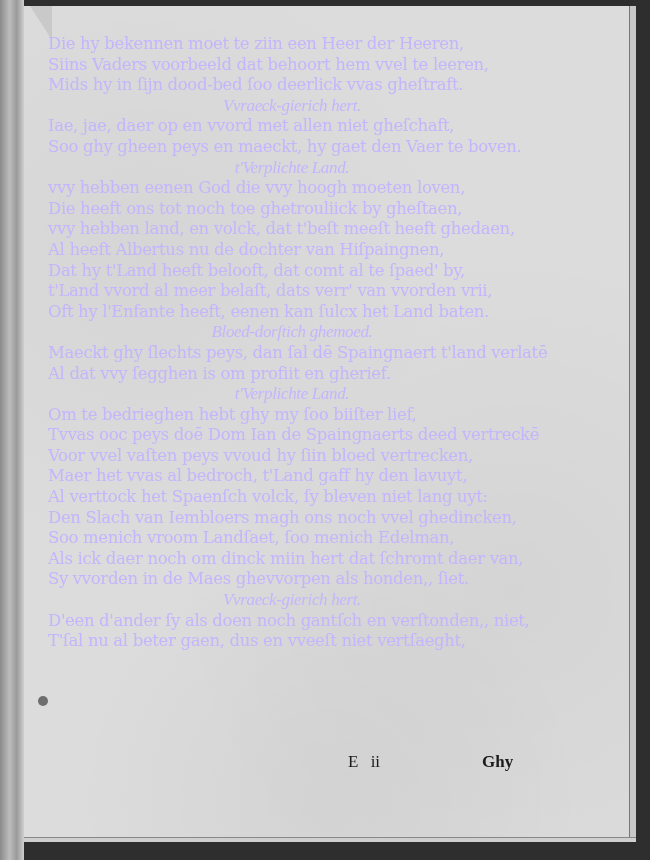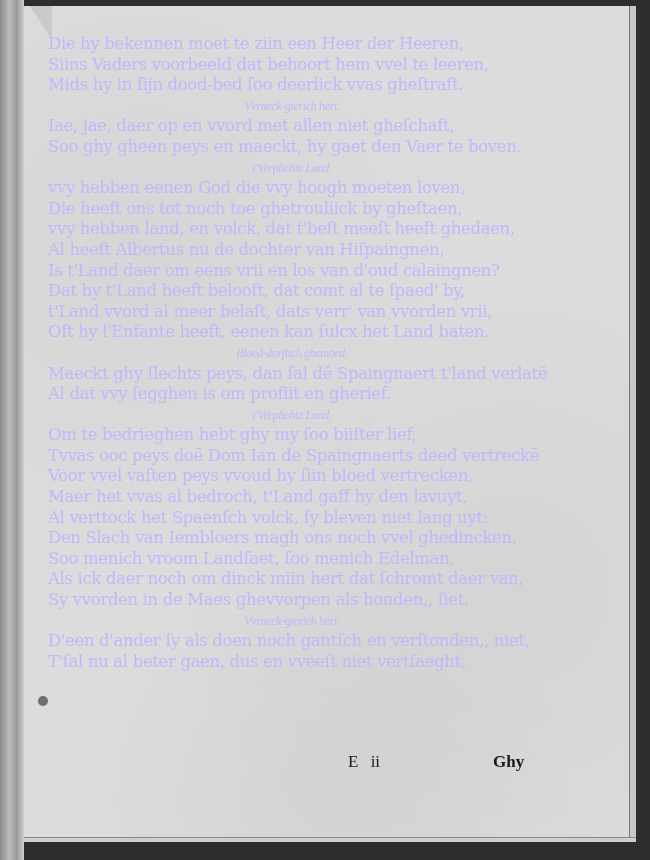--- a/index.html
+++ b/index.html
@@ -78,21 +78,21 @@
       line-height: 20.6px;
       letter-spacing: -0.35px;
     }
     .line {
       white-space: nowrap;
       height: 20.6px;
     }
     .speaker {
       font-family: "Liberation Serif", "DejaVu Serif", serif;
       font-style: italic;
-      font-size: 12px;
+      font-size: 17px;
       text-align: center;
       padding-right: 12px;
     }
     .footer {
       position: absolute;
       top: 752px;
       left: 48px;
       width: 500px;
       color: #1b1b1b;
       font-family: "Liberation Serif", "DejaVu Serif", serif;
@@ -100,21 +100,21 @@
       height: 22px;
     }
     .signature {
       position: absolute;
       left: 300px;
       top: 0;
       word-spacing: 8px;
     }
     .catchword {
       position: absolute;
-      left: 445px;
+      left: 434px;
       top: 0;
       font-weight: bold;
     }
   </style>
 </head>
 <body>
 
 <div class="scan-frame"></div>
 <div class="left-binding"></div>
 
@@ -130,21 +130,20 @@
     <div class="line">Siins Vaders voorbeeld dat behoort hem vvel te leeren,</div>
     <div class="line">Mids hy in ſijn dood-bed ſoo deerlick vvas gheſtraft.</div>
     <div class="line speaker">Vvraeck-gierich hert.</div>
     <div class="line">Iae, jae, daer op en vvord met allen niet gheſchaft,</div>
     <div class="line">Soo ghy gheen peys en maeckt, hy gaet den Vaer te boven.</div>
     <div class="line speaker">t'Verplichte Land.</div>
     <div class="line">vvy hebben eenen God die vvy hoogh moeten loven,</div>
     <div class="line">Die heeft ons tot noch toe ghetrouliick by gheſtaen,</div>
     <div class="line">vvy hebben land, en volck, dat t'beſt meeſt heeft ghedaen,</div>
     <div class="line">Al heeft Albertus nu de dochter van Hiſpaingnen,</div>
-    <div class="line">Is t'Land daer om eens vrii en los van d'oud calaingnen?</div>
     <div class="line">Dat hy t'Land heeft belooft, dat comt al te ſpaed' by,</div>
     <div class="line">t'Land vvord al meer belaſt, dats verr' van vvorden vrii,</div>
     <div class="line">Oft hy l'Enfante heeft, eenen kan ſulcx het Land baten.</div>
     <div class="line speaker">Bloed-dorſtich ghemoed.</div>
     <div class="line">Maeckt ghy ſlechts peys, dan ſal dē Spaingnaert t'land verlatē</div>
     <div class="line">Al dat vvy ſegghen is om profiit en gherief.</div>
     <div class="line speaker">t'Verplichte Land.</div>
     <div class="line">Om te bedrieghen hebt ghy my ſoo biiſter lief,</div>
     <div class="line">Tvvas ooc peys doē Dom Ian de Spaingnaerts deed vertreckē</div>
     <div class="line">Voor vvel vaſten peys vvoud hy ſiin bloed vertrecken,</div>

